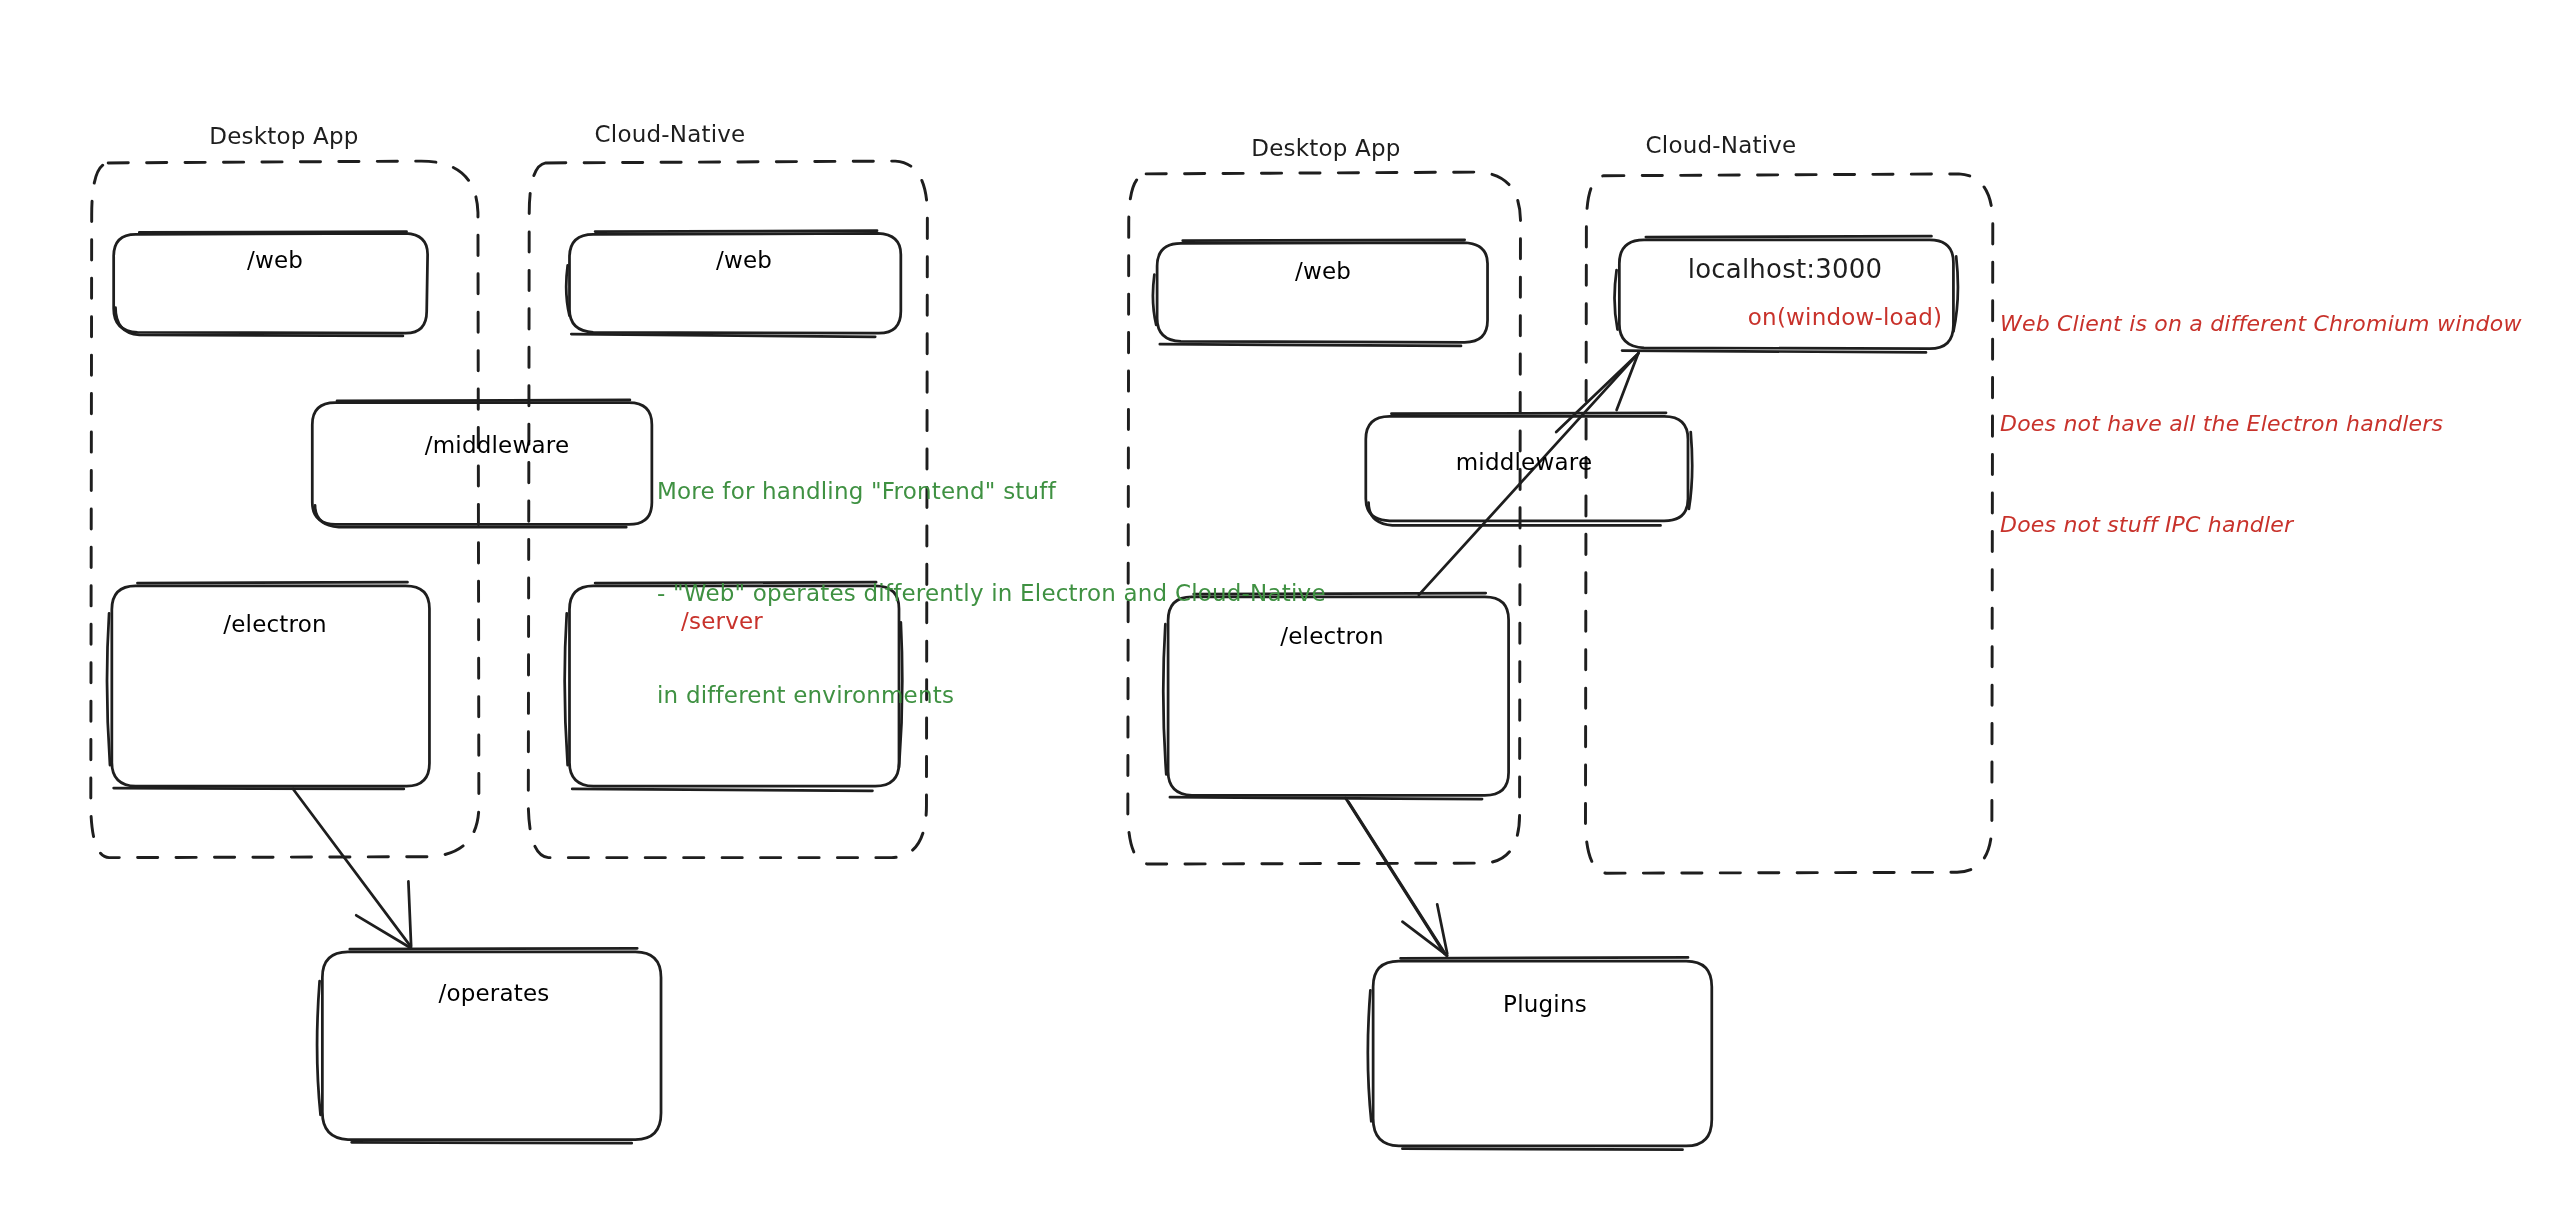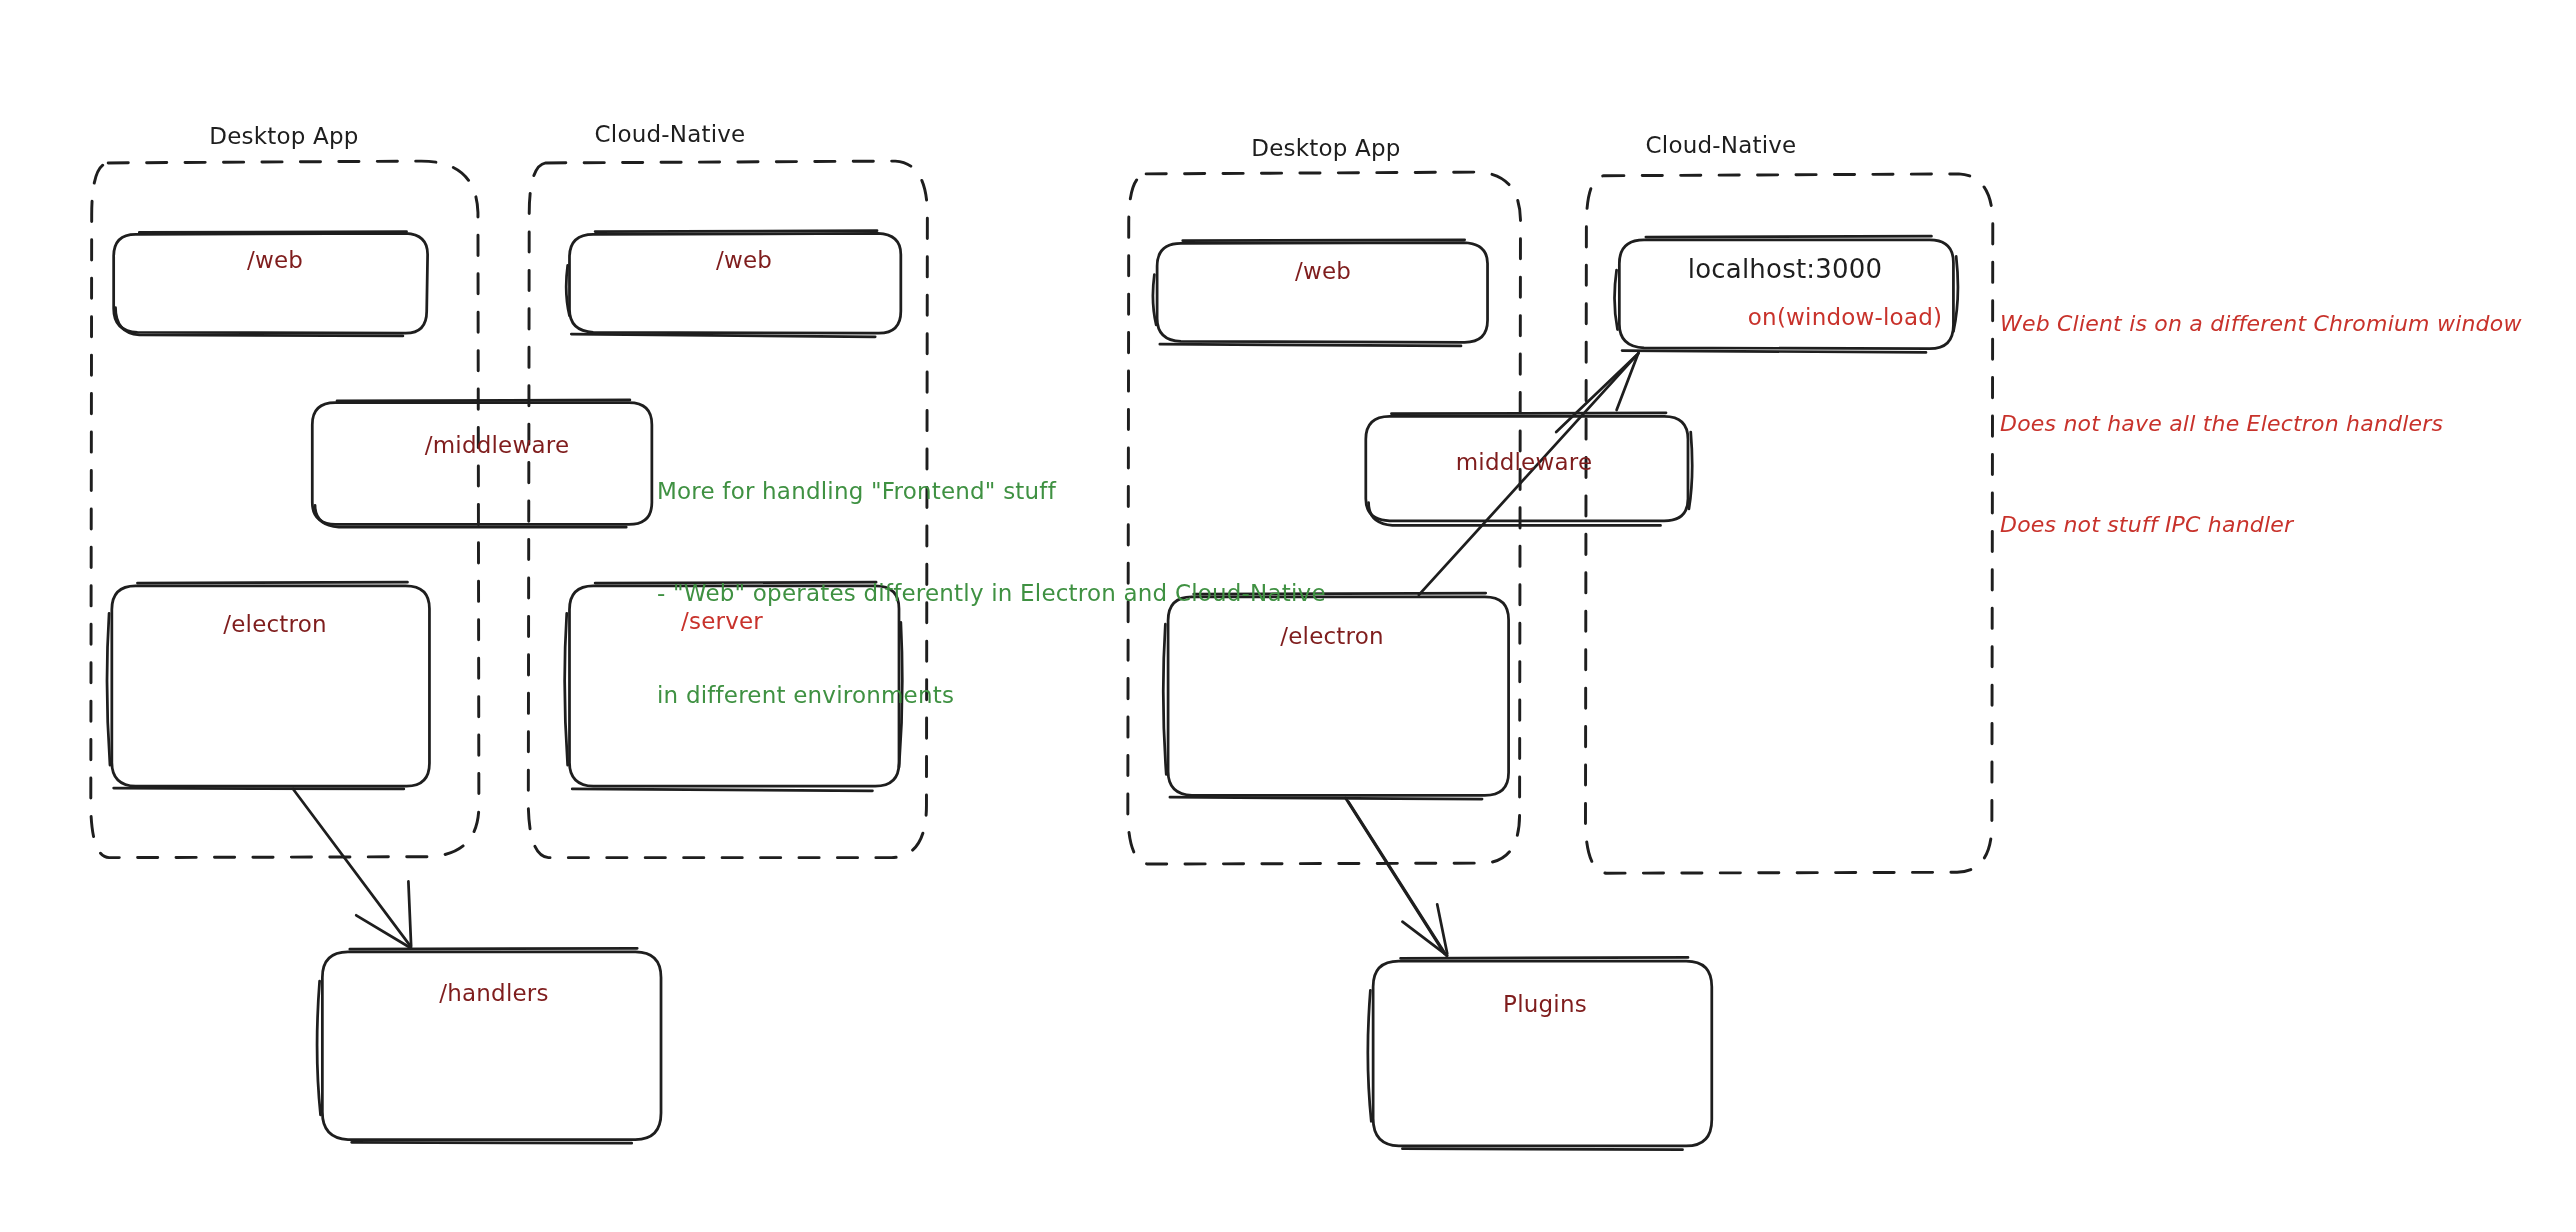--- a/index.html
+++ b/index.html
@@ -40,21 +40,21 @@
   .center {
     text-align: center;
     transform: translateX(-50%);
   }
   .group-title {
     font-size: 23px;
     color: #1e1e1e;
   }
   .box-label {
     font-size: 23px;
-    color: #7f1d1d;
+    color: #000000;
   }
   .box-label-lg {
     font-size: 26px;
     color: #1e1e1e;
   }
   .red {
     color: #c8322b;
   }
   .green {
     color: #3f9142;
@@ -196,21 +196,21 @@
   <div class="hand-text box-label center" style="left:275px; top:245px;">/web</div>
 
   <div class="hand-text box-label center" style="left:744px; top:245px;">/web</div>
 
   <div class="hand-text box-label center" style="left:497px; top:430px;">/middleware</div>
 
   <div class="hand-text box-label center" style="left:275px; top:609px;">/electron</div>
 
   <div class="hand-text box-label center red" style="left:722px; top:606px;">/server</div>
 
-  <div class="hand-text box-label center" style="left:494px; top:978px;">/handlers</div>
+  <div class="hand-text box-label center" style="left:494px; top:978px;">/operates</div>
 
   <div class="hand-text note green" style="left:657px; top:406px;">
     <div>More for handling "Frontend" stuff</div>
     <div>- "Web" operates differently in Electron and Cloud-Native</div>
     <div>in different environments</div>
   </div>
 
   <div class="hand-text group-title center" style="left:1326px; top:133px;">Desktop App</div>
 
   <div class="hand-text group-title center" style="left:1721px; top:130px;">Cloud-Native</div>

